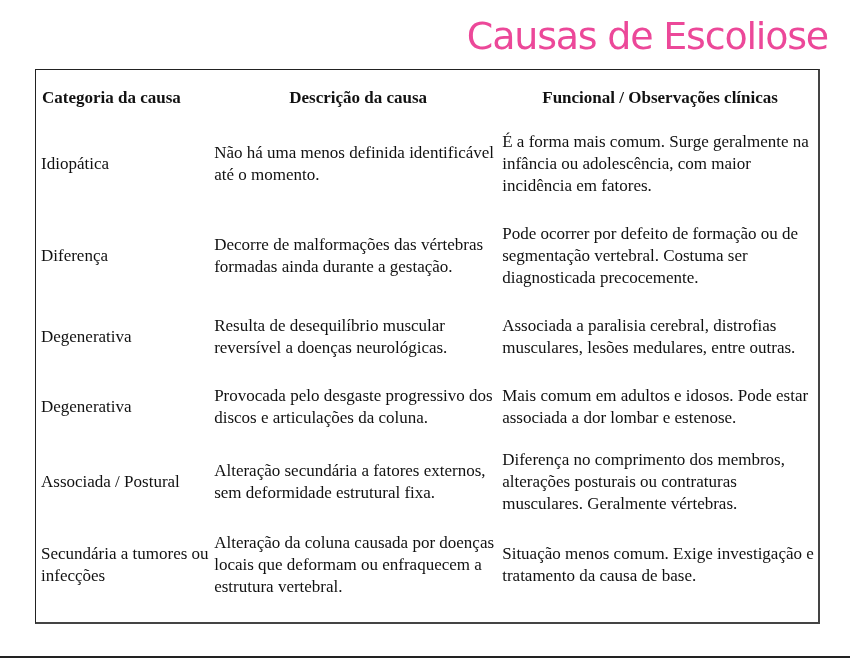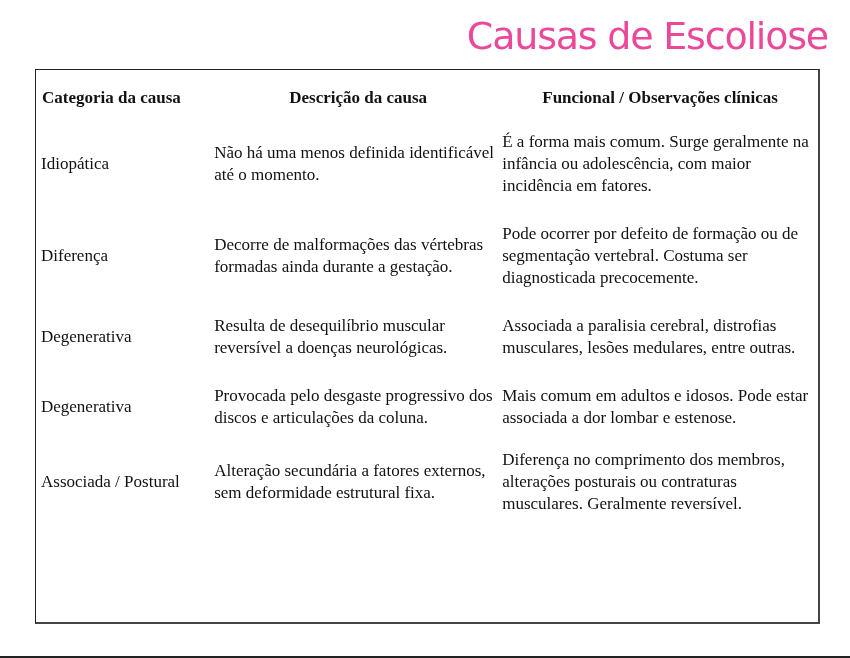--- a/index.html
+++ b/index.html
@@ -111,19 +111,24 @@
         <td class="ex">Associada a paralisia cerebral, distrofias musculares, lesões medulares, entre outras.</td>
       </tr>
       <tr class="r4">
         <td class="cat">Degenerativa</td>
         <td class="desc">Provocada pelo desgaste progressivo dos discos e articulações da coluna.</td>
         <td class="ex">Mais comum em adultos e idosos. Pode estar associada a dor lombar e estenose.</td>
       </tr>
       <tr class="r5">
         <td class="cat">Associada / Postural</td>
         <td class="desc">Alteração secundária a fatores externos, sem deformidade estrutural fixa.</td>
-        <td class="ex">Diferença no comprimento dos membros, alterações posturais ou contraturas musculares. Geralmente reversível.</td>
+        <td class="ex">Diferença no comprimento dos membros, alterações posturais ou contraturas musculares. Geralmente vértebras.</td>
+      </tr>
+      <tr class="r6">
+        <td class="cat">Secundária a tumores ou infecções</td>
+        <td class="desc">Alteração da coluna causada por doenças locais que deformam ou enfraquecem a estrutura vertebral.</td>
+        <td class="ex">Situação menos comum. Exige investigação e tratamento da causa de base.</td>
       </tr>
     </tbody>
   </table>
 </div>
 
 <div class="bottom-rule"></div>
 
 </body></html>

